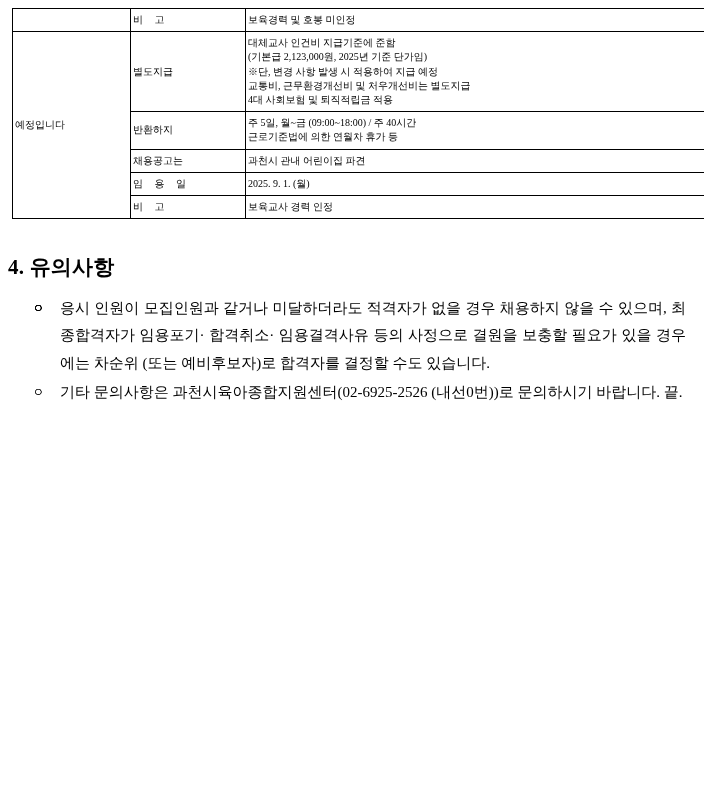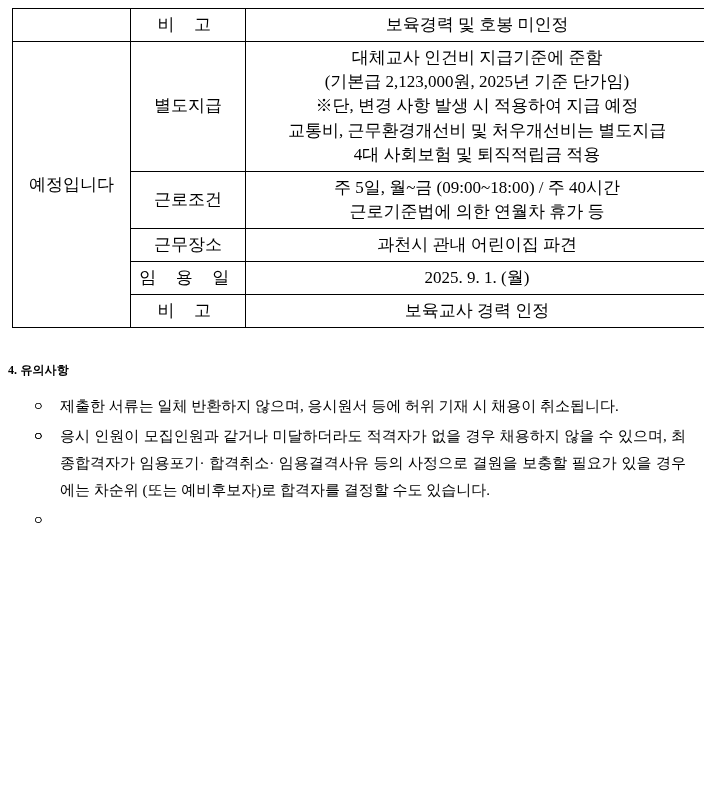--- a/index.html
+++ b/index.html
@@ -25,23 +25,22 @@
 
   
   table.doc-table {
     border-collapse: collapse;
     width: 681px;
     margin: 8px 0 0 12px;
     table-layout: fixed;
   }
   table.doc-table td {
     border: 1px solid #000000;
-    font-size: 17px;
+    font-size: 10px;
     line-height: 1.42;
-    text-align: center;
     vertical-align: middle;
     padding: 4px 2px;
   }
   td.col-label {
     width: 113px;
   }
   td.col-key {
     width: 110px;
   }
   td.col-val {
@@ -55,21 +54,21 @@
     display: block;
     white-space: nowrap;
   }
   .cell-pad {
     padding: 7px 2px;
   }
 
   
   .section-heading {
     margin: 34px 0 0 8px;
-    font-size: 12px;
+    font-size: 21px;
     font-weight: bold;
     letter-spacing: 0.01em;
   }
 
   
   ul.notice-list {
     list-style: none;
     margin: 14px 0 0 0;
     padding: 0 18px 0 34px;
   }
@@ -106,28 +105,28 @@
         <td class="col-key cell-pad">별도지급</td>
         <td class="col-val cell-pad">
           <span class="val-line">대체교사 인건비 지급기준에 준함</span>
           <span class="val-line">(기본급 2,123,000원, 2025년 기준 단가임)</span>
           <span class="val-line">※단, 변경 사항 발생 시 적용하여 지급 예정</span>
           <span class="val-line">교통비, 근무환경개선비 및 처우개선비는 별도지급</span>
           <span class="val-line">4대 사회보험 및 퇴직적립금 적용</span>
         </td>
       </tr>
       <tr>
-        <td class="col-key cell-pad">근로조건</td>
+        <td class="col-key cell-pad">반환하지</td>
         <td class="col-val cell-pad">
           <span class="val-line">주 5일, 월~금 (09:00~18:00) / 주 40시간</span>
           <span class="val-line">근로기준법에 의한 연월차 휴가 등</span>
         </td>
       </tr>
       <tr>
-        <td class="col-key cell-pad">근무장소</td>
+        <td class="col-key cell-pad">채용공고는</td>
         <td class="col-val cell-pad">과천시 관내 어린이집 파견</td>
       </tr>
       <tr>
         <td class="col-key cell-pad spaced">임 용 일</td>
         <td class="col-val cell-pad">2025. 9. 1. (월)</td>
       </tr>
       <tr>
         <td class="col-key cell-pad spaced">비    고</td>
         <td class="col-val cell-pad">보육교사 경력 인정</td>
       </tr>
@@ -138,33 +137,33 @@
     <span>4.</span>
     <span>유의사항</span>
   </div>
 
   <ul class="notice-list">
     <li>
       <span class="bullet">○</span>
     </li>
     <li>
       <span class="bullet">○</span>
-      <span>제출한 서류는 일체 반환하지 않으며, 응시원서 등에 허위 기재 시 채용이 취소됩니다.</span>
     </li>
     <li>
       <span class="bullet">○</span>
     </li>
     <li>
       <span class="bullet">○</span>
     </li>
     <li>
       <span class="bullet">○</span>
       <span>응시 인원이 모집인원과 같거나 미달하더라도 적격자가 없을 경우 채용하지 않을 수 있으며, 최종합격자가 임용포기· 합격취소· 임용결격사유 등의 사정으로 결원을 보충할 필요가 있을 경우에는 차순위 (또는 예비후보자)로 합격자를 결정할 수도 있습니다.</span>
     </li>
     <li>
       <span class="bullet">○</span>
     </li>
     <li>
       <span class="bullet">○</span>
+      <span>기타 문의사항은 과천시육아종합지원센터(02-6925-2526 (내선0번))로 문의하시기 바랍니다. 끝.</span>
     </li>
   </ul>
 
 </div>
 
 </body></html>

